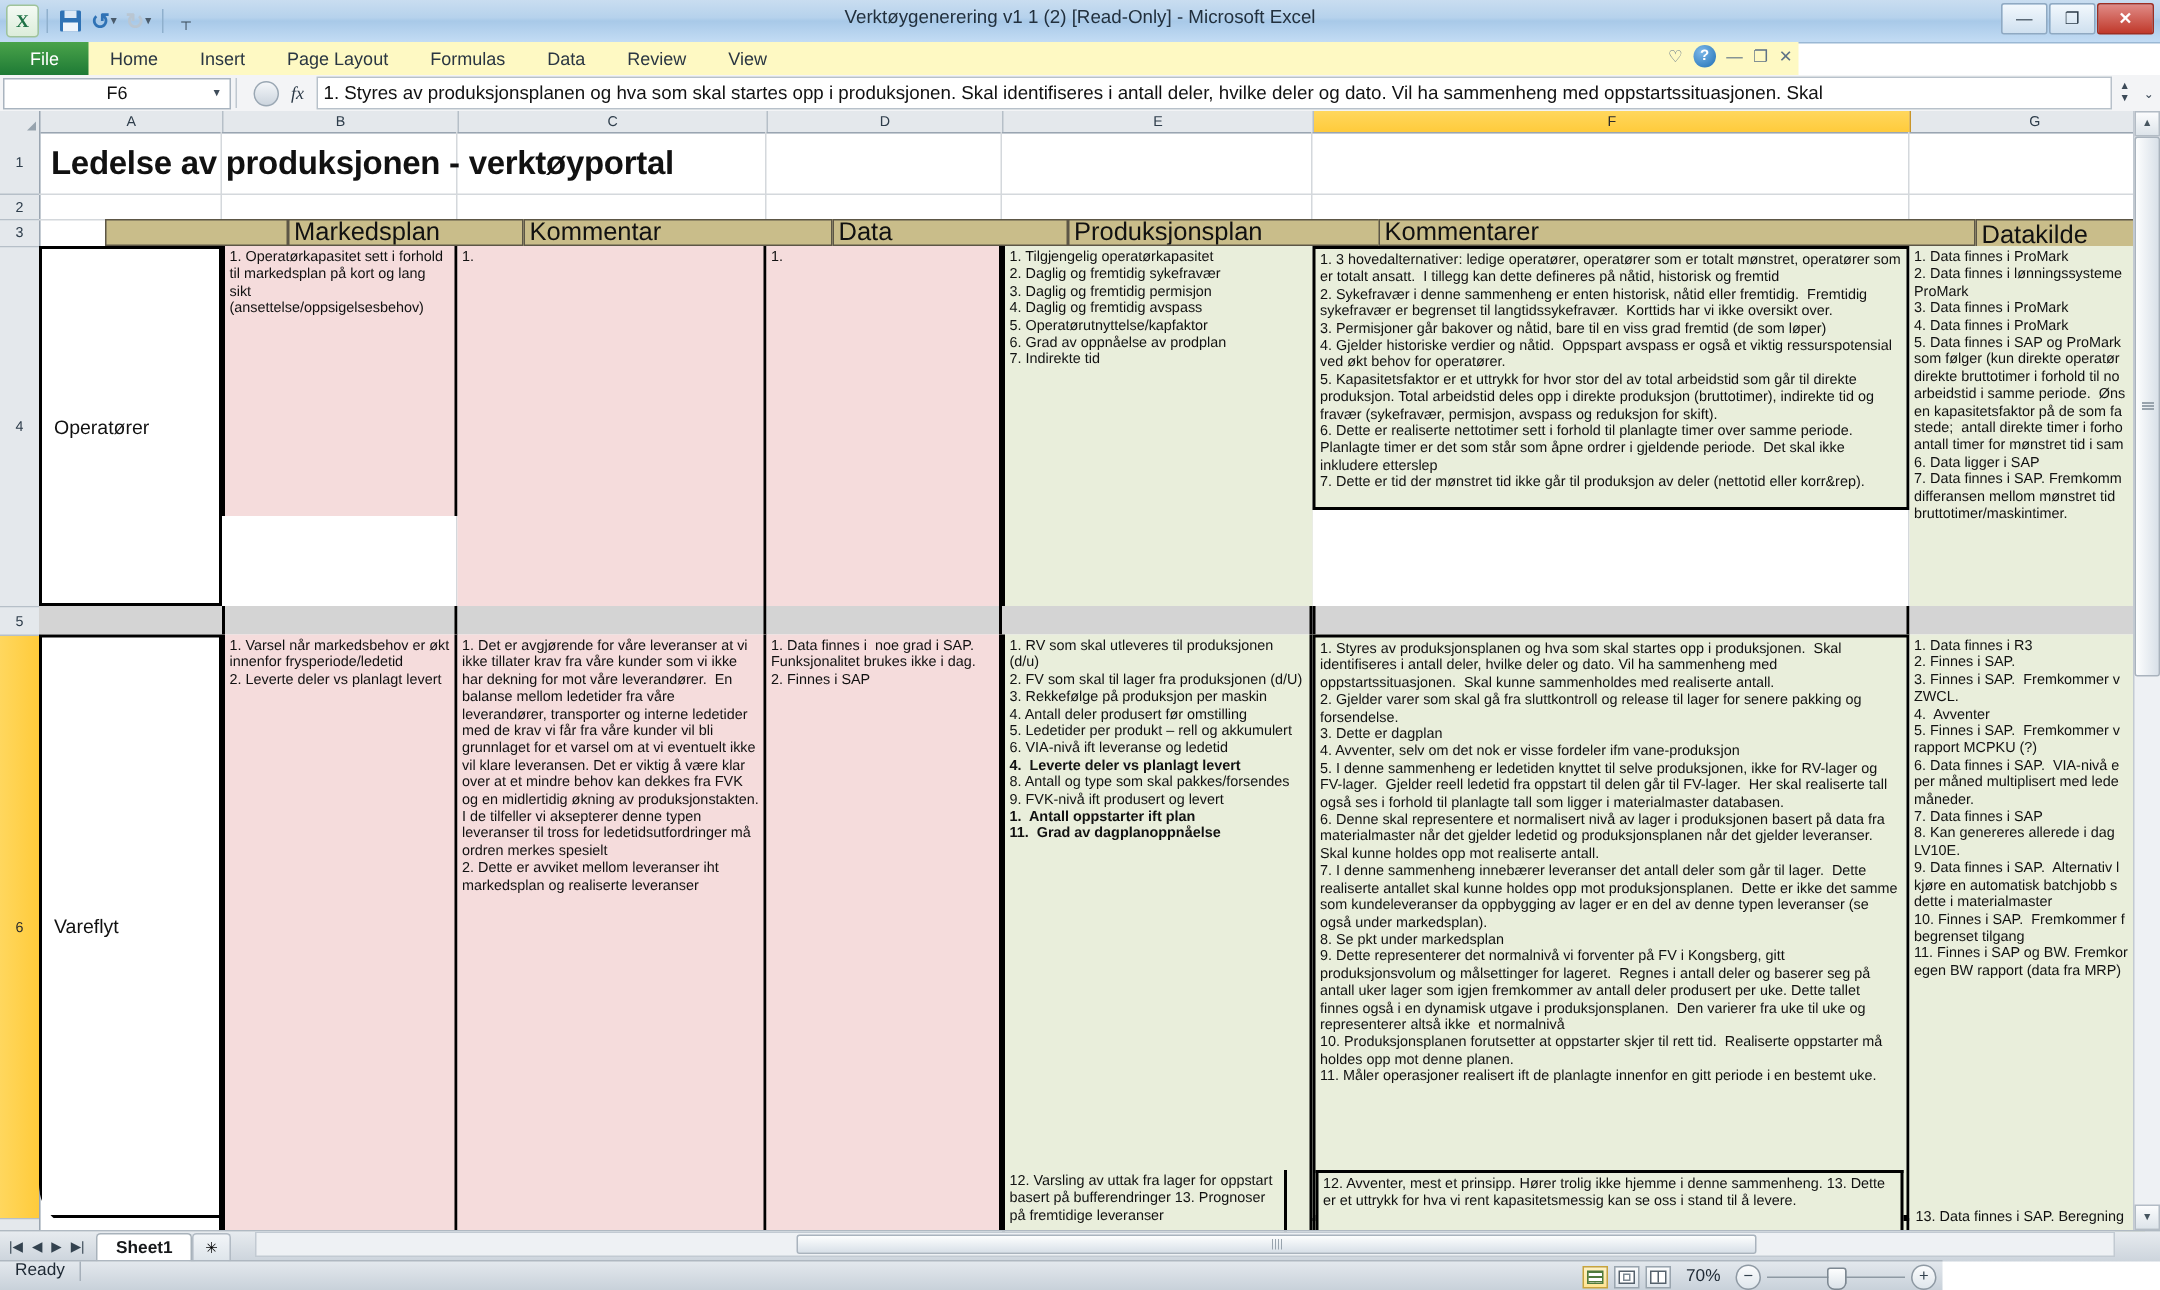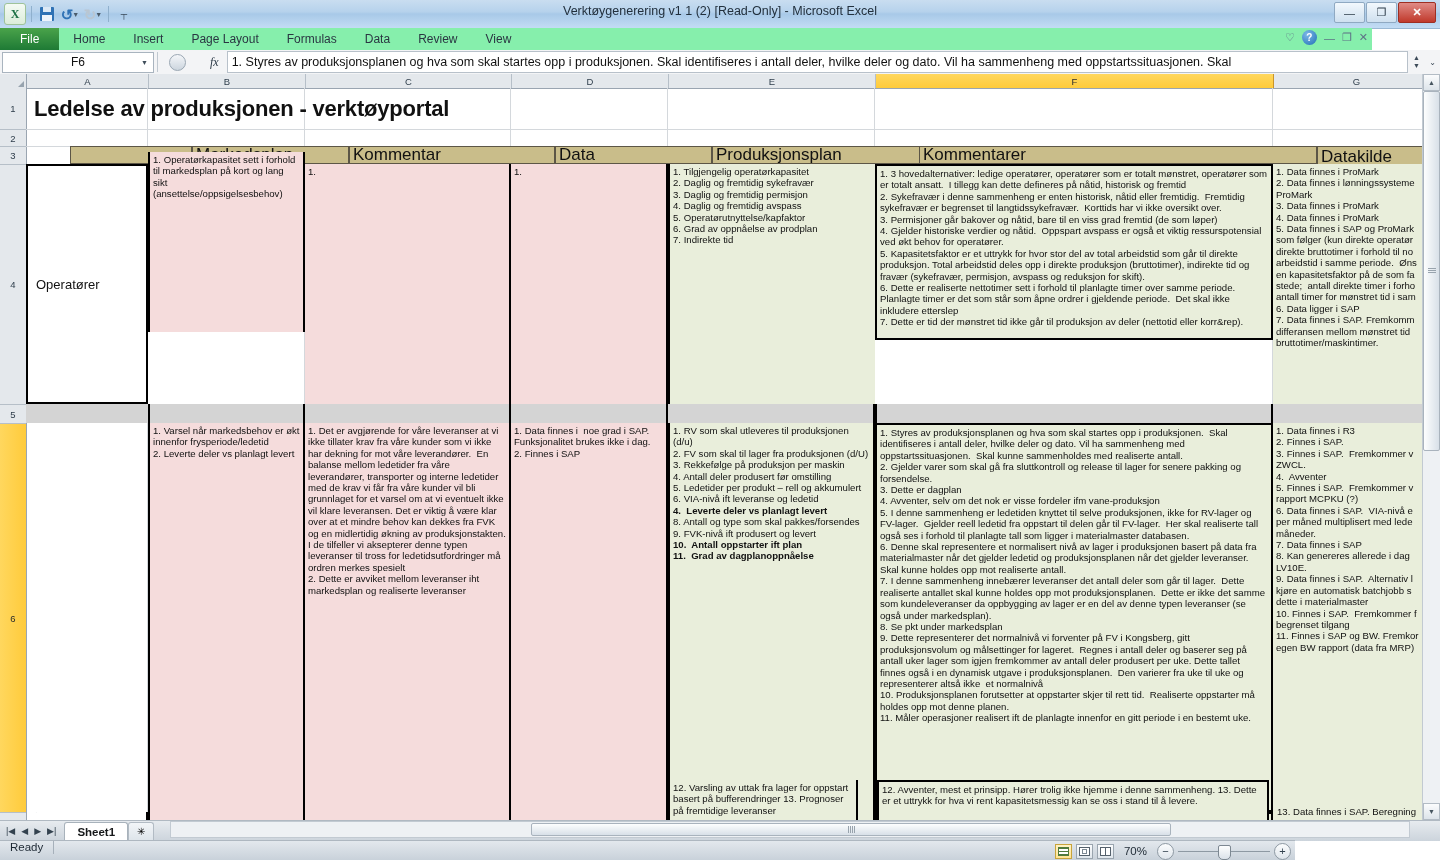--- a/index.html
+++ b/index.html
@@ -41,22 +41,22 @@
   .winbtns{position:absolute;right:4px;top:2px;display:flex;gap:1px;}
   .wbtn{
     width:29px;height:19px;border:1px solid #8fa9c2;border-radius:2px;
     background:linear-gradient(to bottom,#f2f8fd,#cfe0ef);
     display:flex;align-items:center;justify-content:center;font-size:11px;color:#2b3a47;
   }
   .wbtn.close{background:linear-gradient(to bottom,#e08b86,#c0392b);border-color:#9e2e22;color:#fff;font-weight:bold;width:36px;}
 
   
   .ribbon{
-    position:absolute;left:0;top:28px;width:1372px;height:22px;
-    background:#86efac;border-bottom:2px solid #a21caf;
+    position:absolute;left:0;top:28px;width:1199px;height:22px;
+    background:#fef9c3;border-bottom:2px solid #a21caf;
   }
   .tabs{display:flex;height:22px;align-items:stretch;}
   .tab{
     padding:0 14px;display:flex;align-items:center;font-size:12px;color:#2a3642;
     white-space:nowrap;
   }
   .tab.file{
     background:linear-gradient(to bottom,#4aa34a,#1e7a35);
     color:#fff;font-weight:normal;padding:0 20px;
   }
@@ -72,21 +72,21 @@
   .fbar{
     position:absolute;left:0;top:50px;width:1440px;height:24px;
     background:#f3f4f6;border-bottom:1px solid #b9c2cc;display:flex;align-items:center;
   }
   .namebox{
     width:150px;height:19px;margin-left:2px;background:#fff;border:1px solid #a9b4bf;
     display:flex;align-items:center;justify-content:center;position:relative;font-size:12px;color:#111;
   }
   .namebox .nb-caret{position:absolute;right:5px;font-size:7px;color:#3f4d5a;}
   .fsep{width:1px;height:20px;background:#c0c8d0;margin:0 3px;}
-  .fx-btns{display:flex;align-items:center;gap:24px;padding:0 8px;}
+  .fx-btns{display:flex;align-items:center;gap:8px;padding:0 8px;}
   .fx-round{width:15px;height:15px;border-radius:50%;background:linear-gradient(to bottom,#f4f6f9,#ccd5de);border:1px solid #9aa7b3;}
   .fx-label{font-size:12px;font-style:italic;color:#2c3a47;font-family:"Liberation Serif",serif;}
   .fx-input{
     flex:1;height:20px;background:#fff;border:1px solid #b8c1ca;
     font-size:12.5px;color:#111;display:flex;align-items:center;padding-left:4px;
     overflow:hidden;white-space:nowrap;
   }
   .fbar-spin{width:17px;height:21px;display:flex;flex-direction:column;align-items:center;justify-content:center;color:#3c4a58;font-size:7px;line-height:8px;}
   .fbar-exp{width:15px;height:21px;display:flex;align-items:center;justify-content:center;color:#3c4a58;font-size:8px;}
 
@@ -325,21 +325,21 @@
       <div class="cell c-hdr" style="left:0;top:58px;width:122px;height:18px"></div>
       <div class="cell c-hdr" style="left:122px;top:58px;width:157px;height:18px">Markedsplan</div>
       <div class="cell c-hdr" style="left:279px;top:58px;width:206px;height:18px">Kommentar</div>
       <div class="cell c-hdr" style="left:485px;top:58px;width:157px;height:18px">Data</div>
       <div class="cell c-hdr" style="left:642px;top:58px;width:218px;height:18px">Produksjonsplan</div>
       <div class="cell c-hdr" style="left:849px;top:58px;width:398px;height:18px">Kommentarer</div>
       <div class="cell c-hdr" style="left:1247px;top:58px;width:167px;height:21px">Datakilde</div>
 
       <div class="cell c-label bbox" style="left:0;top:76px;width:122px;height:240px;background:#fff;">Operatører</div>
 
-      <div class="cell c-pink c-text" style="left:122px;top:64px;width:157px;height:180px">1. Operatørkapasitet sett i forhold til markedsplan på kort og lang sikt
+      <div class="cell c-pink c-text" style="left:122px;top:76px;width:157px;height:180px">1. Operatørkapasitet sett i forhold til markedsplan på kort og lang sikt
 (ansettelse/oppsigelsesbehov)</div>
 
       <div class="cell c-pink c-text" style="left:279px;top:76px;width:206px;height:240px;border-left:none;">1.</div>
 
       <div class="cell c-pink c-text" style="left:485px;top:76px;width:157px;height:240px;border-left:none;">1.</div>
 
       <div class="cell c-green c-text" style="left:642px;top:76px;width:207px;height:240px;border-left:2px solid #000;">1. Tilgjengelig operatørkapasitet
 2. Daglig og fremtidig sykefravær
 3. Daglig og fremtidig permisjon
 4. Daglig og fremtidig avspass
@@ -373,40 +373,41 @@
 bruttotimer/maskintimer.</div>
 
       <div class="cell grayband" style="left:0;top:316px;width:122px;height:19px"></div>
       <div class="cell grayband bb-l bb-r" style="left:122px;top:316px;width:157px;height:19px"></div>
       <div class="cell grayband bb-r" style="left:279px;top:316px;width:206px;height:19px"></div>
       <div class="cell grayband bb-r" style="left:485px;top:316px;width:157px;height:19px"></div>
       <div class="cell grayband bb-r" style="left:642px;top:316px;width:207px;height:19px"></div>
       <div class="cell grayband bb-l bb-r" style="left:849px;top:316px;width:398px;height:19px"></div>
       <div class="cell grayband" style="left:1247px;top:316px;width:167px;height:19px"></div>
 
+      <div class="cell c-label bbox" style="left:0;top:335px;width:122px;height:389px;background:#fff;">Vareflyt</div>
 
       <div class="cell c-pink c-text" style="left:122px;top:335px;width:157px;height:389px">1. Varsel når markedsbehov er økt innenfor frysperiode/ledetid
 2. Leverte deler vs planlagt levert</div>
 
       <div class="cell c-pink c-text" style="left:279px;top:335px;width:206px;height:389px;border-left:none;">1. Det er avgjørende for våre leveranser at vi ikke tillater krav fra våre kunder som vi ikke har dekning for mot våre leverandører.  En balanse mellom ledetider fra våre leverandører, transporter og interne ledetider med de krav vi får fra våre kunder vil bli grunnlaget for et varsel om at vi eventuelt ikke vil klare leveransen. Det er viktig å være klar over at et mindre behov kan dekkes fra FVK og en midlertidig økning av produksjonstakten. I de tilfeller vi aksepterer denne typen leveranser til tross for ledetidsutfordringer må ordren merkes spesielt
 2. Dette er avviket mellom leveranser iht markedsplan og realiserte leveranser</div>
 
       <div class="cell c-pink c-text" style="left:485px;top:335px;width:157px;height:389px;border-left:none;">1. Data finnes i  noe grad i SAP. Funksjonalitet brukes ikke i dag.
 2. Finnes i SAP</div>
 
       <div class="cell c-green c-text" style="left:642px;top:335px;width:207px;height:389px;border-left:2px solid #000;border-right:2px solid #000;"><span>1. RV som skal utleveres til produksjonen (d/u)
 2. FV som skal til lager fra produksjonen (d/U)
 3. Rekkefølge på produksjon per maskin
 4. Antall deler produsert før omstilling
 5. Ledetider per produkt – rell og akkumulert
 6. VIA-nivå ift leveranse og ledetid
 </span><b>4.  Leverte deler vs planlagt levert</b><span>
 8. Antall og type som skal pakkes/forsendes
 9. FVK-nivå ift produsert og levert
-</span><b>10.  Antall oppstarter ift plan</b><br><b>11.  Grad av dagplanoppnåelse</b></div>
+</span><b>1.  Antall oppstarter ift plan</b><br><b>11.  Grad av dagplanoppnåelse</b></div>
 
       <div class="cell c-green c-text bbox" style="left:849px;top:335px;width:398px;height:389px;border-width:2px;">1. Styres av produksjonsplanen og hva som skal startes opp i produksjonen.  Skal identifiseres i antall deler, hvilke deler og dato. Vil ha sammenheng med oppstartssituasjonen.  Skal kunne sammenholdes med realiserte antall.
 2. Gjelder varer som skal gå fra sluttkontroll og release til lager for senere pakking og forsendelse.
 3. Dette er dagplan
 4. Avventer, selv om det nok er visse fordeler ifm vane-produksjon
 5. I denne sammenheng er ledetiden knyttet til selve produksjonen, ikke for RV-lager og FV-lager.  Gjelder reell ledetid fra oppstart til delen går til FV-lager.  Her skal realiserte tall også ses i forhold til planlagte tall som ligger i materialmaster databasen.
 6. Denne skal representere et normalisert nivå av lager i produksjonen basert på data fra materialmaster når det gjelder ledetid og produksjonsplanen når det gjelder leveranser. Skal kunne holdes opp mot realiserte antall.
 7. I denne sammenheng innebærer leveranser det antall deler som går til lager.  Dette realiserte antallet skal kunne holdes opp mot produksjonsplanen.  Dette er ikke det samme som kundeleveranser da oppbygging av lager er en del av denne typen leveranser (se også under markedsplan).
 8. Se pkt under markedsplan
 9. Dette representerer det normalnivå vi forventer på FV i Kongsberg, gitt produksjonsvolum og målsettinger for lageret.  Regnes i antall deler og baserer seg på antall uker lager som igjen fremkommer av antall deler produsert per uke. Dette tallet finnes også i en dynamisk utgave i produksjonsplanen.  Den varierer fra uke til uke og representerer altså ikke  et normalnivå

